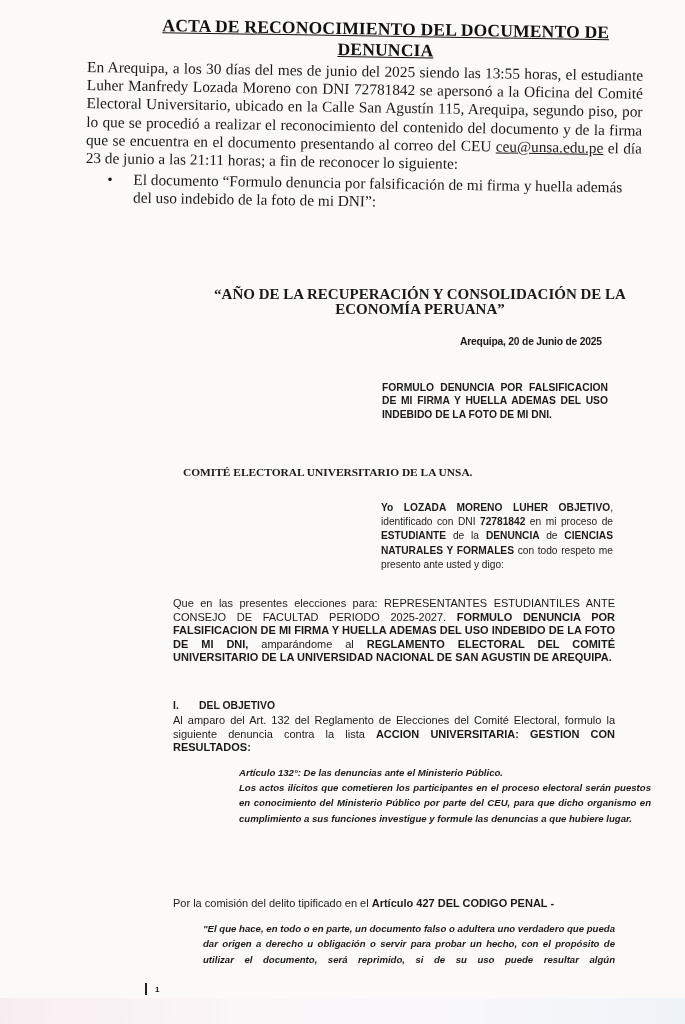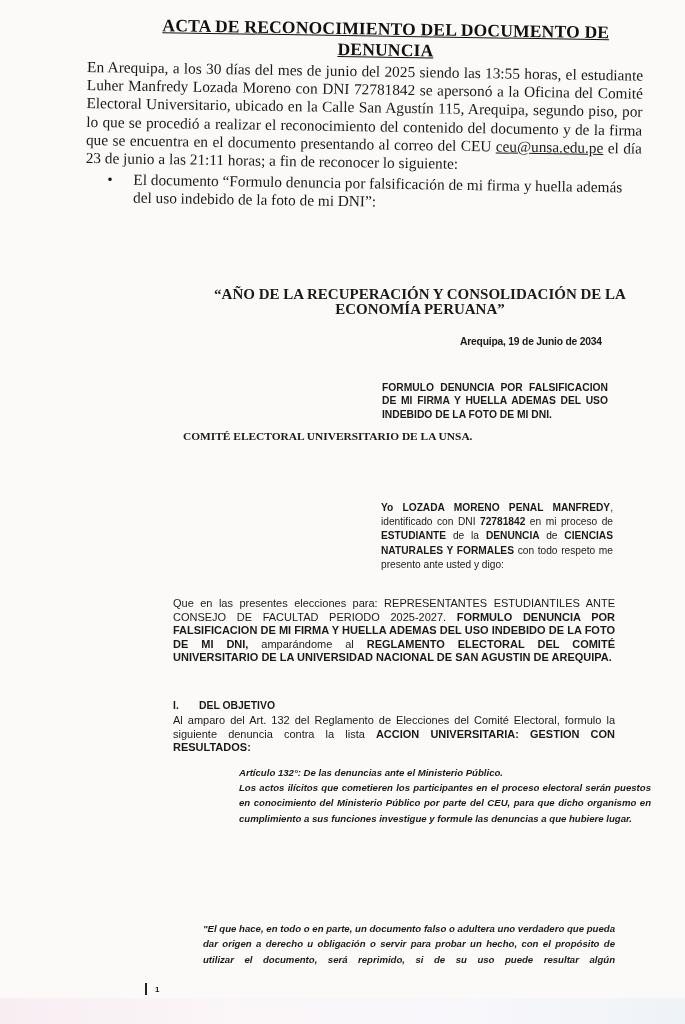--- a/index.html
+++ b/index.html
@@ -45,21 +45,21 @@
       position: absolute; left: 460px; top: 336px;
       font-size: 10.3px; font-weight: bold; letter-spacing: -0.2px;
     }
     .sumilla {
       position: absolute; left: 382px; top: 381px; width: 226px;
       font-size: 10.3px; font-weight: bold; line-height: 13.4px;
     }
     .sumilla-label { text-decoration: underline; }
     .sumilla-body { text-align: justify; text-align-last: left; }
     .addressee {
-      position: absolute; left: 183px; top: 430px;
+      position: absolute; left: 183px; top: 466px;
       font-family: "Liberation Serif", serif; font-weight: bold; font-size: 11.4px;
     }
     .intro {
       position: absolute; left: 381px; top: 501px; width: 232px;
       font-size: 10.2px; line-height: 14.2px; font-weight: bold;
       text-align: justify; text-align-last: left;
     }
     .intro .light { font-weight: normal; }
 
     .body-block {
@@ -122,31 +122,31 @@
       <span>el día 23 de junio a las 21:11 horas; a fin de reconocer lo siguiente:</span>
     </p>
     <div class="bullet-row">
       <span class="bullet-dot">•</span>
       <span class="bullet-text">El documento “Formulo denuncia por falsificación de mi firma y huella además del uso indebido de la foto de mi DNI”:</span>
     </div>
   </div>
 
   <div class="doc">
     <div class="year-motto">“AÑO DE LA RECUPERACIÓN Y CONSOLIDACIÓN DE LA ECONOMÍA PERUANA”</div>
-    <div class="date-line">Arequipa, 19 de Junio de 2034</div>
+    <div class="date-line">Arequipa, 20 de Junio de 2025</div>
 
     <div class="sumilla">
       <div class="sumilla-body">FORMULO DENUNCIA POR FALSIFICACION DE MI FIRMA Y HUELLA ADEMAS DEL USO INDEBIDO DE LA FOTO DE MI DNI.</div>
     </div>
 
     <div class="addressee">COMITÉ ELECTORAL UNIVERSITARIO DE LA UNSA.</div>
 
     <div class="intro">
       <span>Yo</span>
-      <span>LOZADA MORENO PENAL MANFREDY</span><span class="light">, identificado con DNI</span>
+      <span>LOZADA MORENO LUHER OBJETIVO</span><span class="light">, identificado con DNI</span>
       <span>72781842</span>
       <span class="light">en</span>
       <span class="light">mi proceso de</span>
       <span>ESTUDIANTE</span>
       <span class="light">de la</span>
       <span>DENUNCIA</span>
       <span class="light">de</span>
       <span>CIENCIAS NATURALES Y FORMALES</span>
       <span class="light">con todo respeto me presento ante usted y digo:</span>
     </div>
@@ -171,20 +171,24 @@
         <span class="b">ACCION UNIVERSITARIA: GESTION CON RESULTADOS:</span>
       </p>
     </div>
 
     <div class="article">
       <div class="article-head">Artículo 132°: De las denuncias ante el Ministerio Público.</div>
       <div class="article-body">Los actos ilícitos que cometieren los participantes en el proceso electoral serán puestos en conocimiento del Ministerio Público por parte del CEU, para que dicho organismo en cumplimiento a sus funciones investigue y formule las denuncias a que hubiere lugar.</div>
     </div>
 
     <div class="body-block penal">
+      <p>
+        <span>Por la comisión del delito tipificado en el</span>
+        <span class="b">Artículo 427 DEL CODIGO PENAL -</span>
+      </p>
     </div>
     <div class="quote">"El que hace, en todo o en parte, un documento falso o adultera uno verdadero que pueda dar origen a derecho u obligación o servir para probar un hecho, con el propósito de utilizar el documento, será reprimido, si de su uso puede resultar algún</div>
 
     <div class="page-footer">
       <span class="footer-bar"></span>
       <span>1</span>
     </div>
   </div>
 
   <div class="tint"></div>

